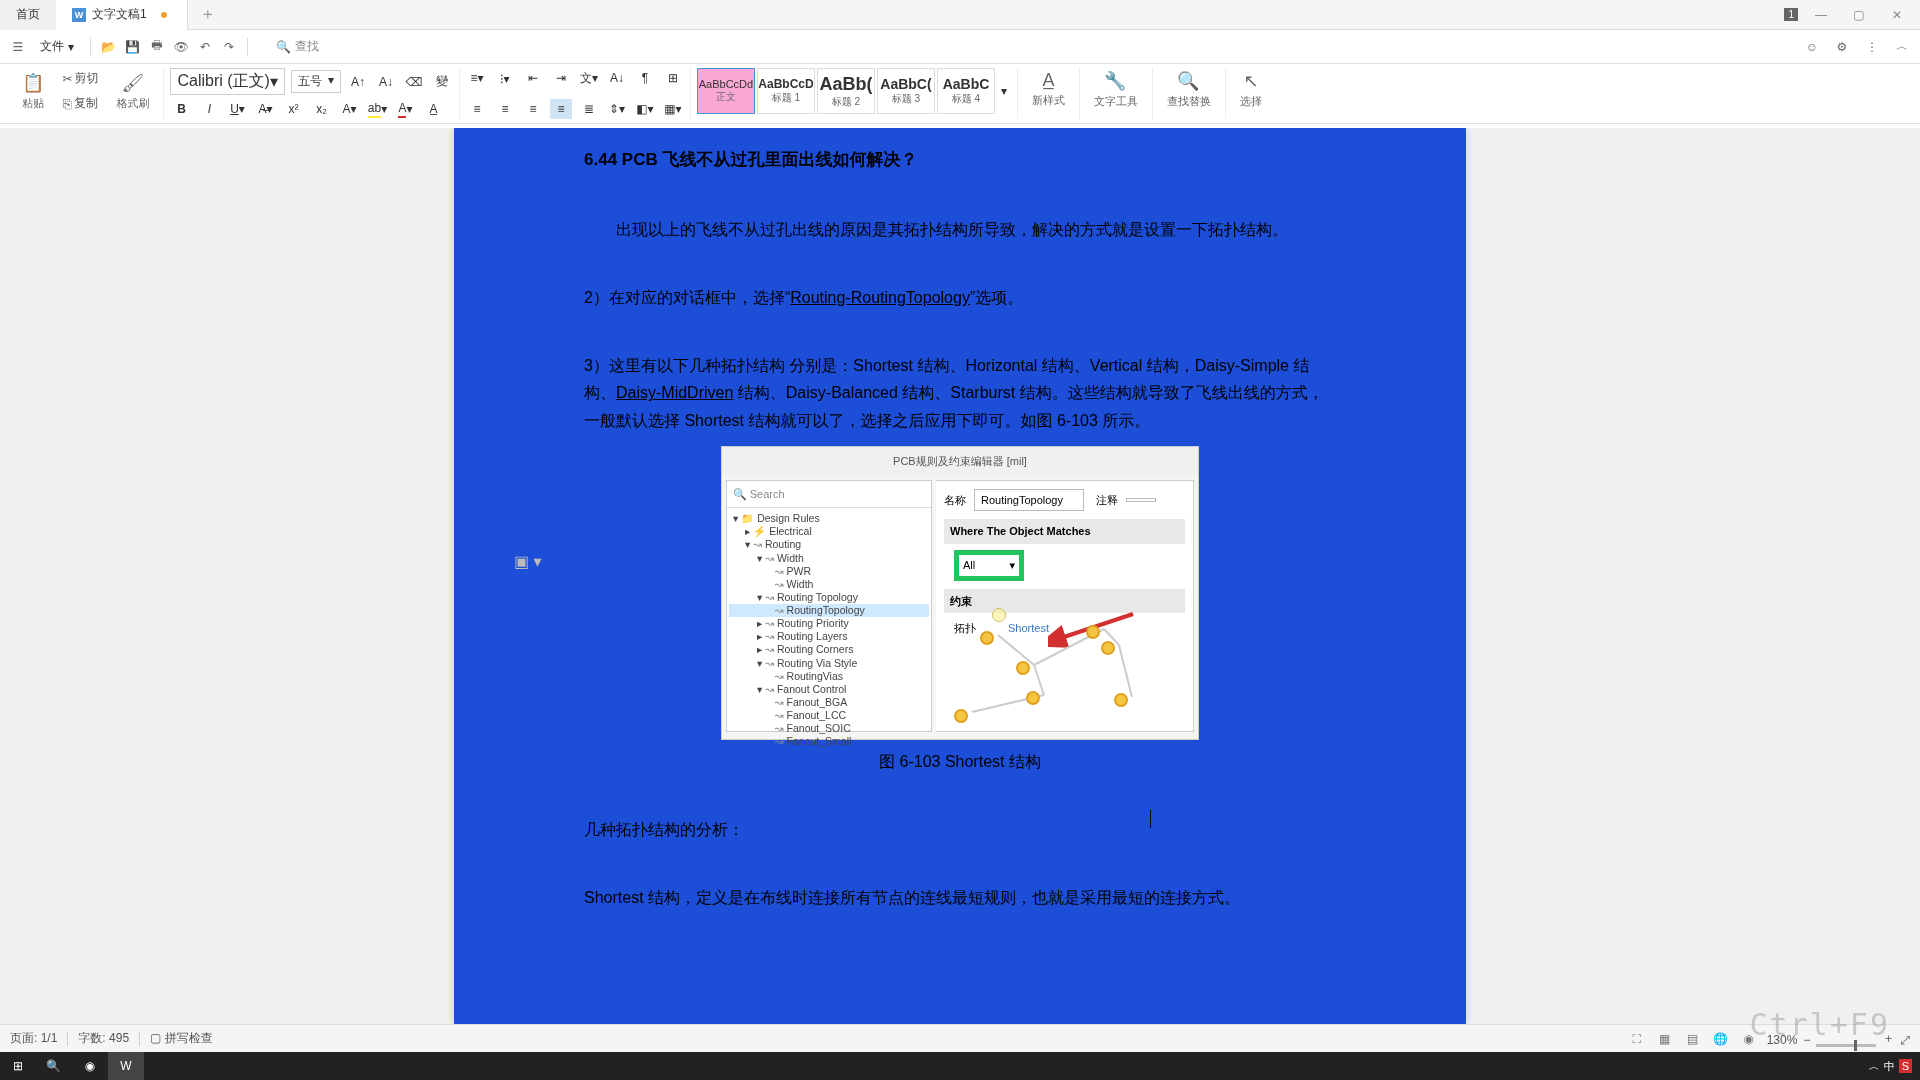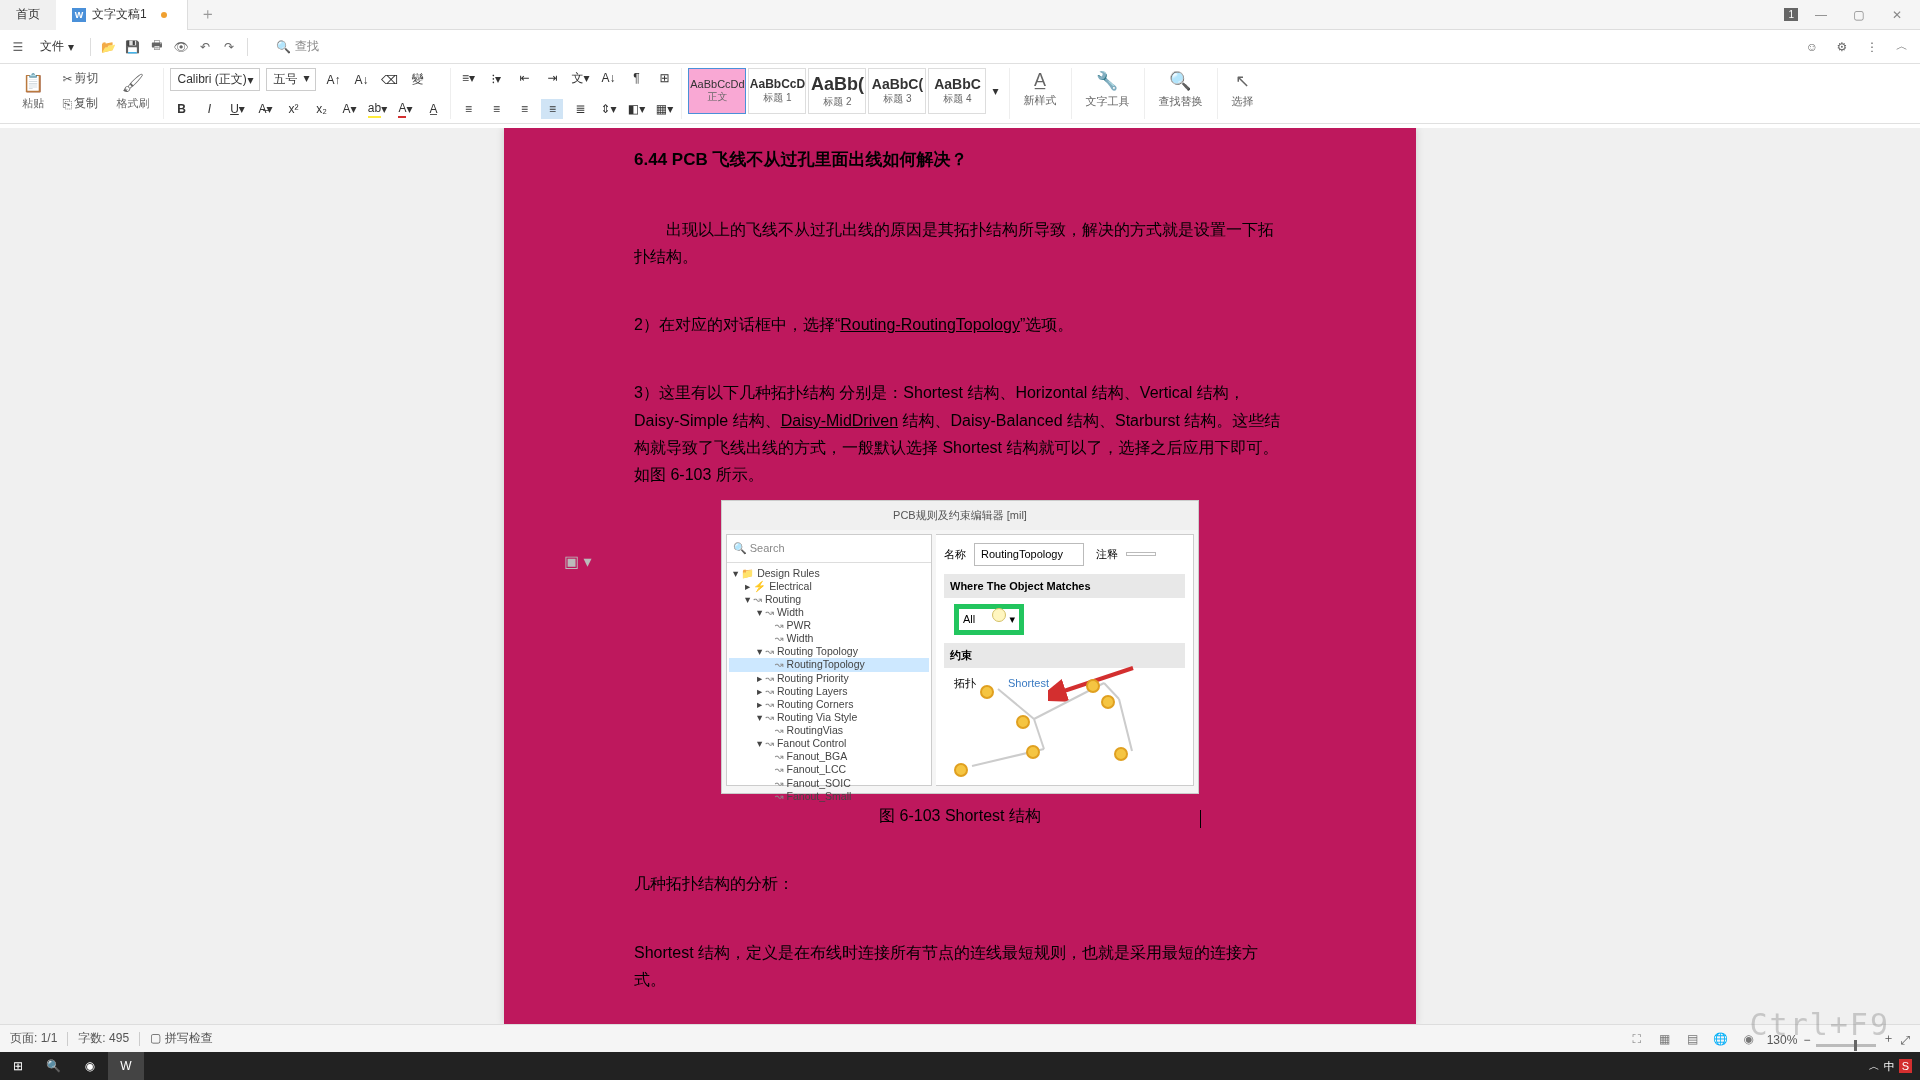--- a/index.html
+++ b/index.html
@@ -26,35 +26,35 @@
 .menu-tab { padding: 6px 12px; cursor: pointer; border-radius: 4px; }
 .menu-tab.active { background: #4a90d9; color: #fff; }
 .menubar-right { margin-left: auto; display: flex; gap: 10px; align-items: center; }
 
 
 .ribbon { height: 60px; background: #fff; display: flex; align-items: stretch; padding: 4px 8px; border-bottom: 1px solid #e0e0e0; }
 .rib-group { display: flex; flex-direction: column; justify-content: space-between; padding: 0 6px; border-right: 1px solid #eee; }
 .rib-row { display: flex; align-items: center; gap: 6px; }
 .rib-lbl { font-size: 11px; color: #666; text-align: center; }
 .rib-btn { padding: 2px 4px; cursor: pointer; color: #555; font-size: 12px; display: flex; align-items: center; gap: 2px; }
-.font-sel { border: 1px solid #ccc; padding: 2px 6px; font-size: 12px; min-width: 90px; display: flex; justify-content: space-between; align-items: center; }
+.font-sel { border: 1px solid #ccc; padding: 2px 6px; font-size: 16px; min-width: 90px; display: flex; justify-content: space-between; align-items: center; }
 .size-sel { border: 1px solid #ccc; padding: 2px 6px; font-size: 12px; min-width: 50px; display: flex; justify-content: space-between; }
 .fmt-btn { width: 22px; height: 20px; display: flex; align-items: center; justify-content: center; cursor: pointer; }
 .color-line { border-bottom: 2px solid; padding-bottom: 1px; }
 .style-gallery { display: flex; gap: 2px; align-items: center; }
 .style-item { width: 58px; height: 46px; border: 1px solid #ddd; display: flex; flex-direction: column; align-items: center; justify-content: center; cursor: pointer; }
 .style-item.active { border-color: #4a90d9; background: #f9a8d4; }
 .style-prev { font-size: 13px; }
 .style-name { font-size: 10px; color: #666; }
 .big-btn { display: flex; flex-direction: column; align-items: center; justify-content: center; padding: 2px 8px; cursor: pointer; gap: 2px; }
 .big-btn .ic { font-size: 18px; color: #666; }
 
 
 .doc-area { position: absolute; top: 128px; bottom: 28px; left: 0; right: 0; background: #f0f0f0; display: flex; justify-content: center; overflow: hidden; }
-.page { width: 912px; background: #be185d; box-shadow: 0 0 8px rgba(0,0,0,0.15); padding: 18px 130px 0; font-family: SimSun, serif; font-size: 16px; line-height: 1.7; color: #000; position: relative; }
+.page { width: 1012px; background: #1d4ed8; box-shadow: 0 0 8px rgba(0,0,0,0.15); padding: 18px 130px 0; font-family: SimSun, serif; font-size: 16px; line-height: 1.7; color: #000; position: relative; }
 .h2 { font-weight: bold; font-size: 17px; margin-bottom: 8px; }
 .p { margin-bottom: 2px; margin-top: 41px; }
 .indent { text-indent: 2em; }
 .ul { text-decoration: underline; }
 .fig { display: block; margin: 12px auto 8px; }
 .cap { text-align: center; font-size: 16px; margin-bottom: 8px; }
 .cursor-in { display:inline-block; width:1px; height:18px; background:#000; vertical-align:text-bottom; margin-left:2px; }
 
 
 .emb { width: 478px; height: 294px; background: #f5f5f5; border: 1px solid #ccc; font-family: "Segoe UI", sans-serif; font-size: 11px; position: relative; }

